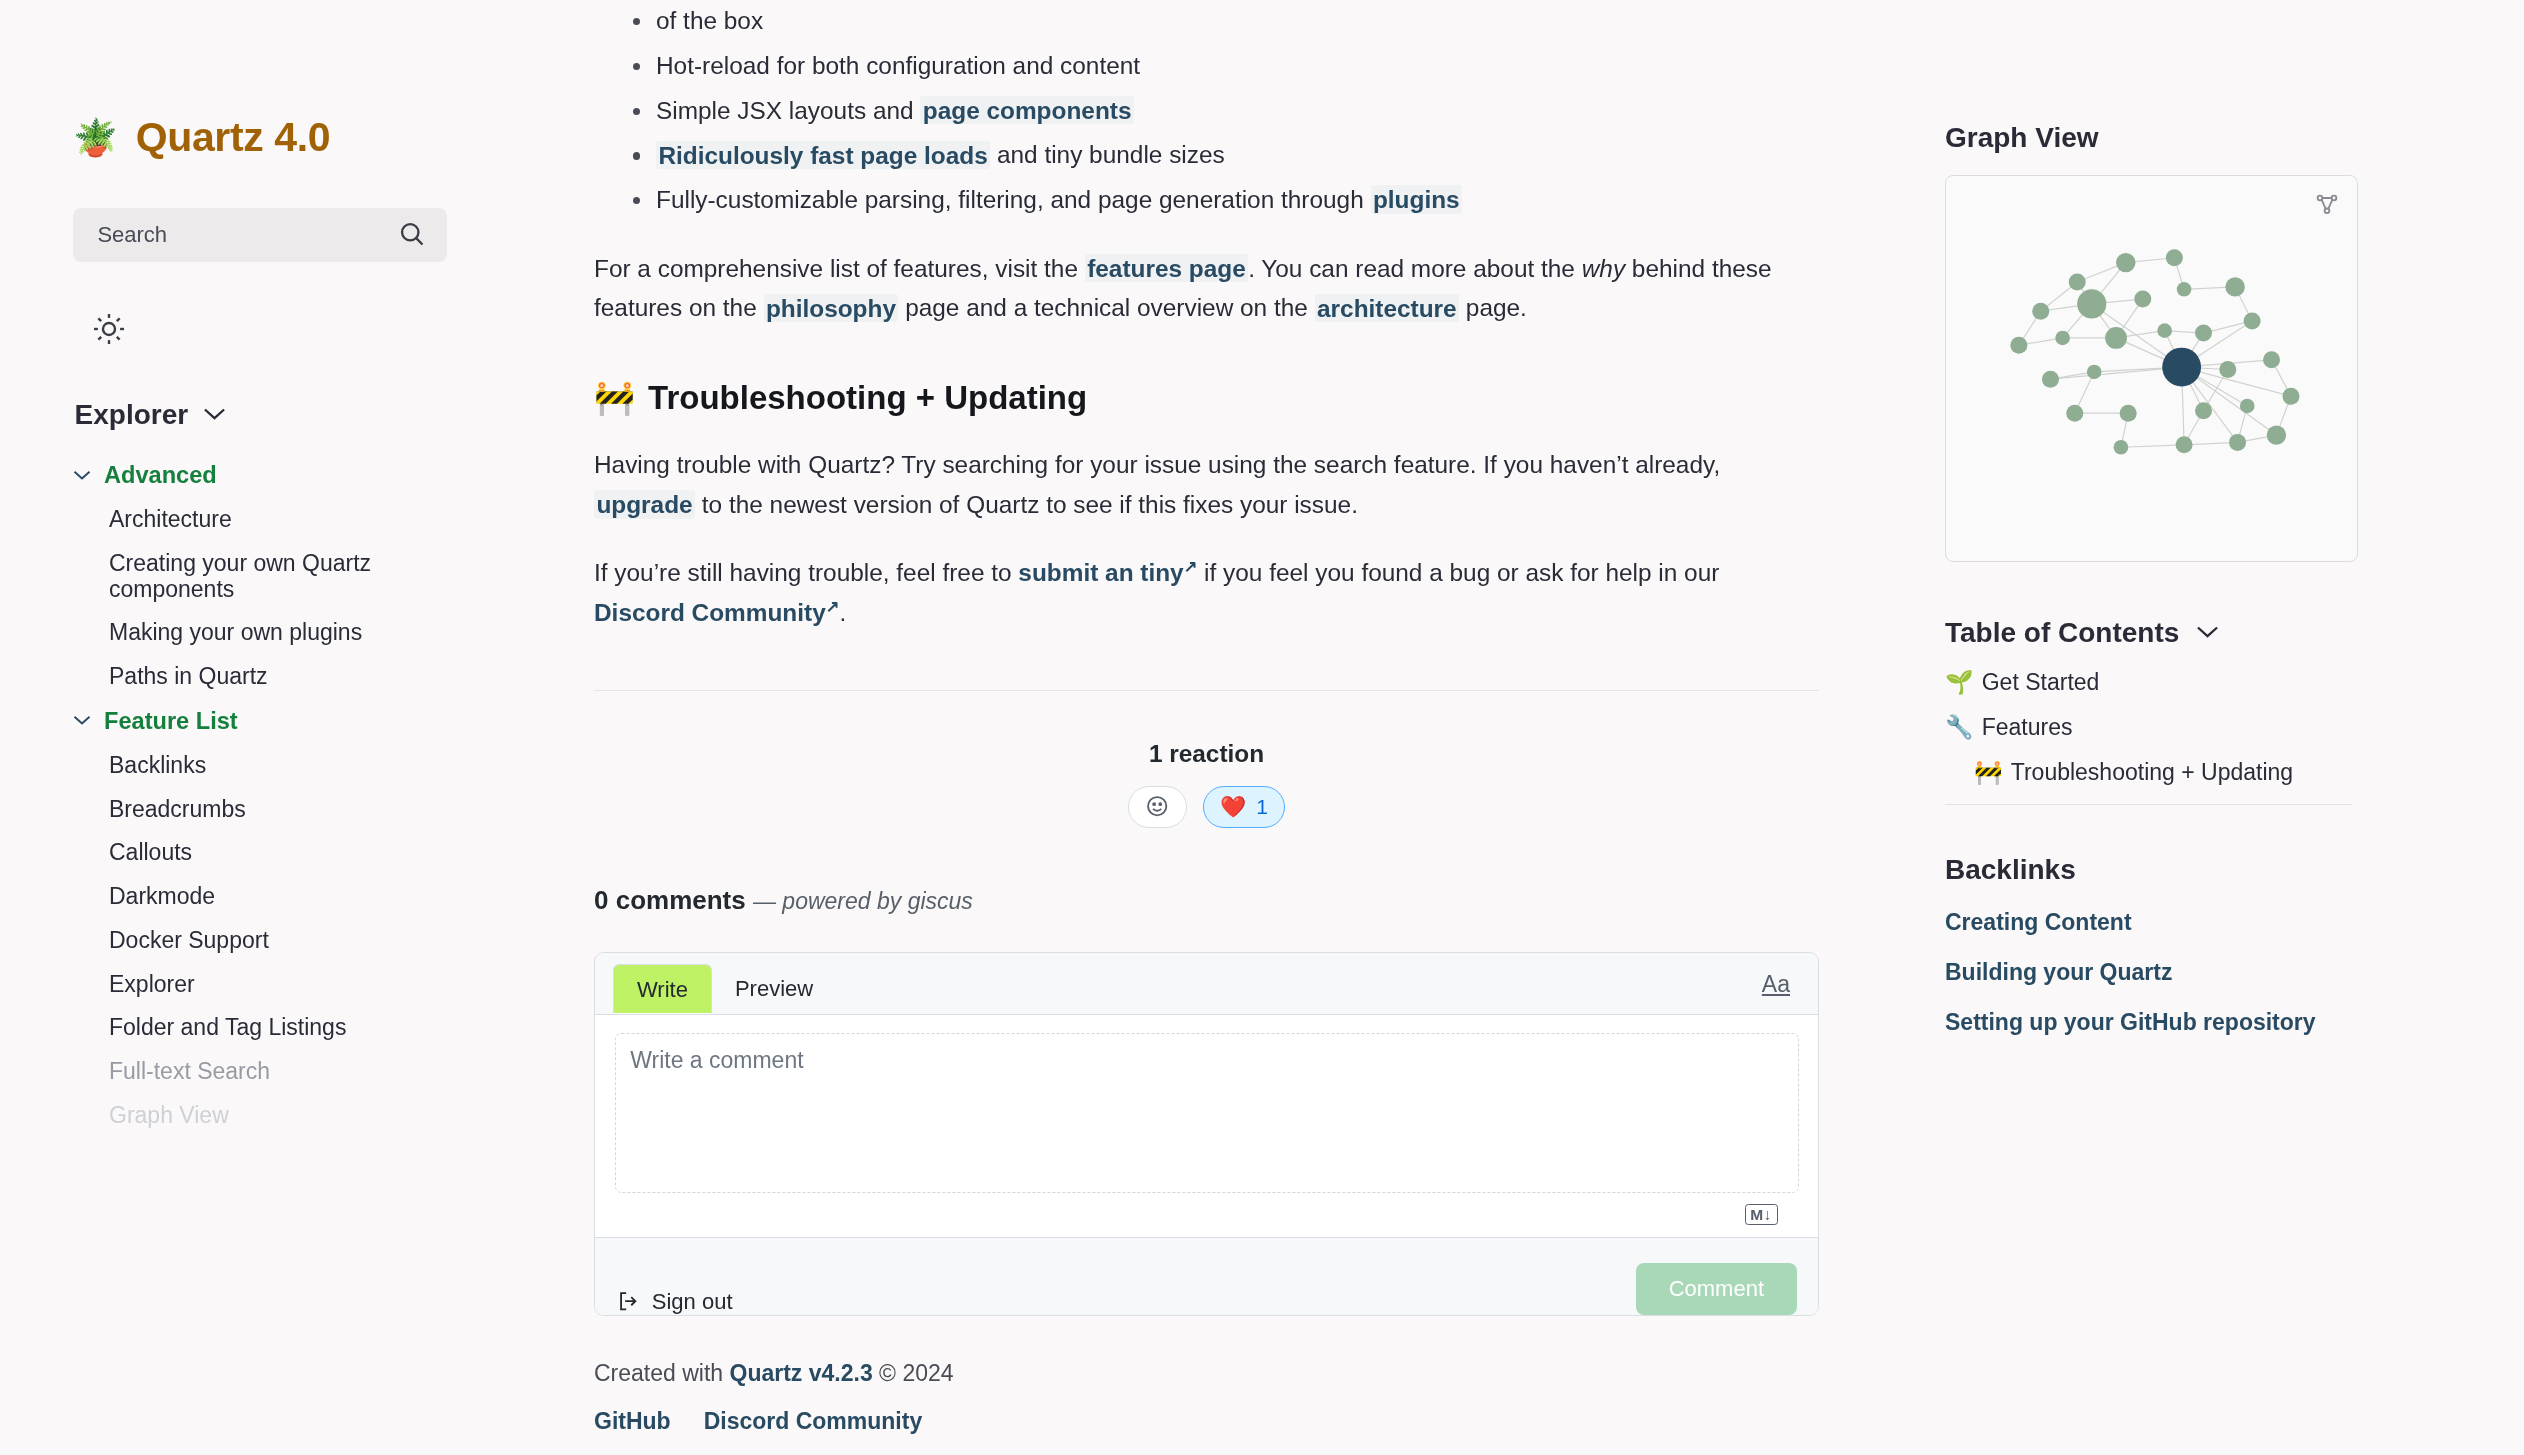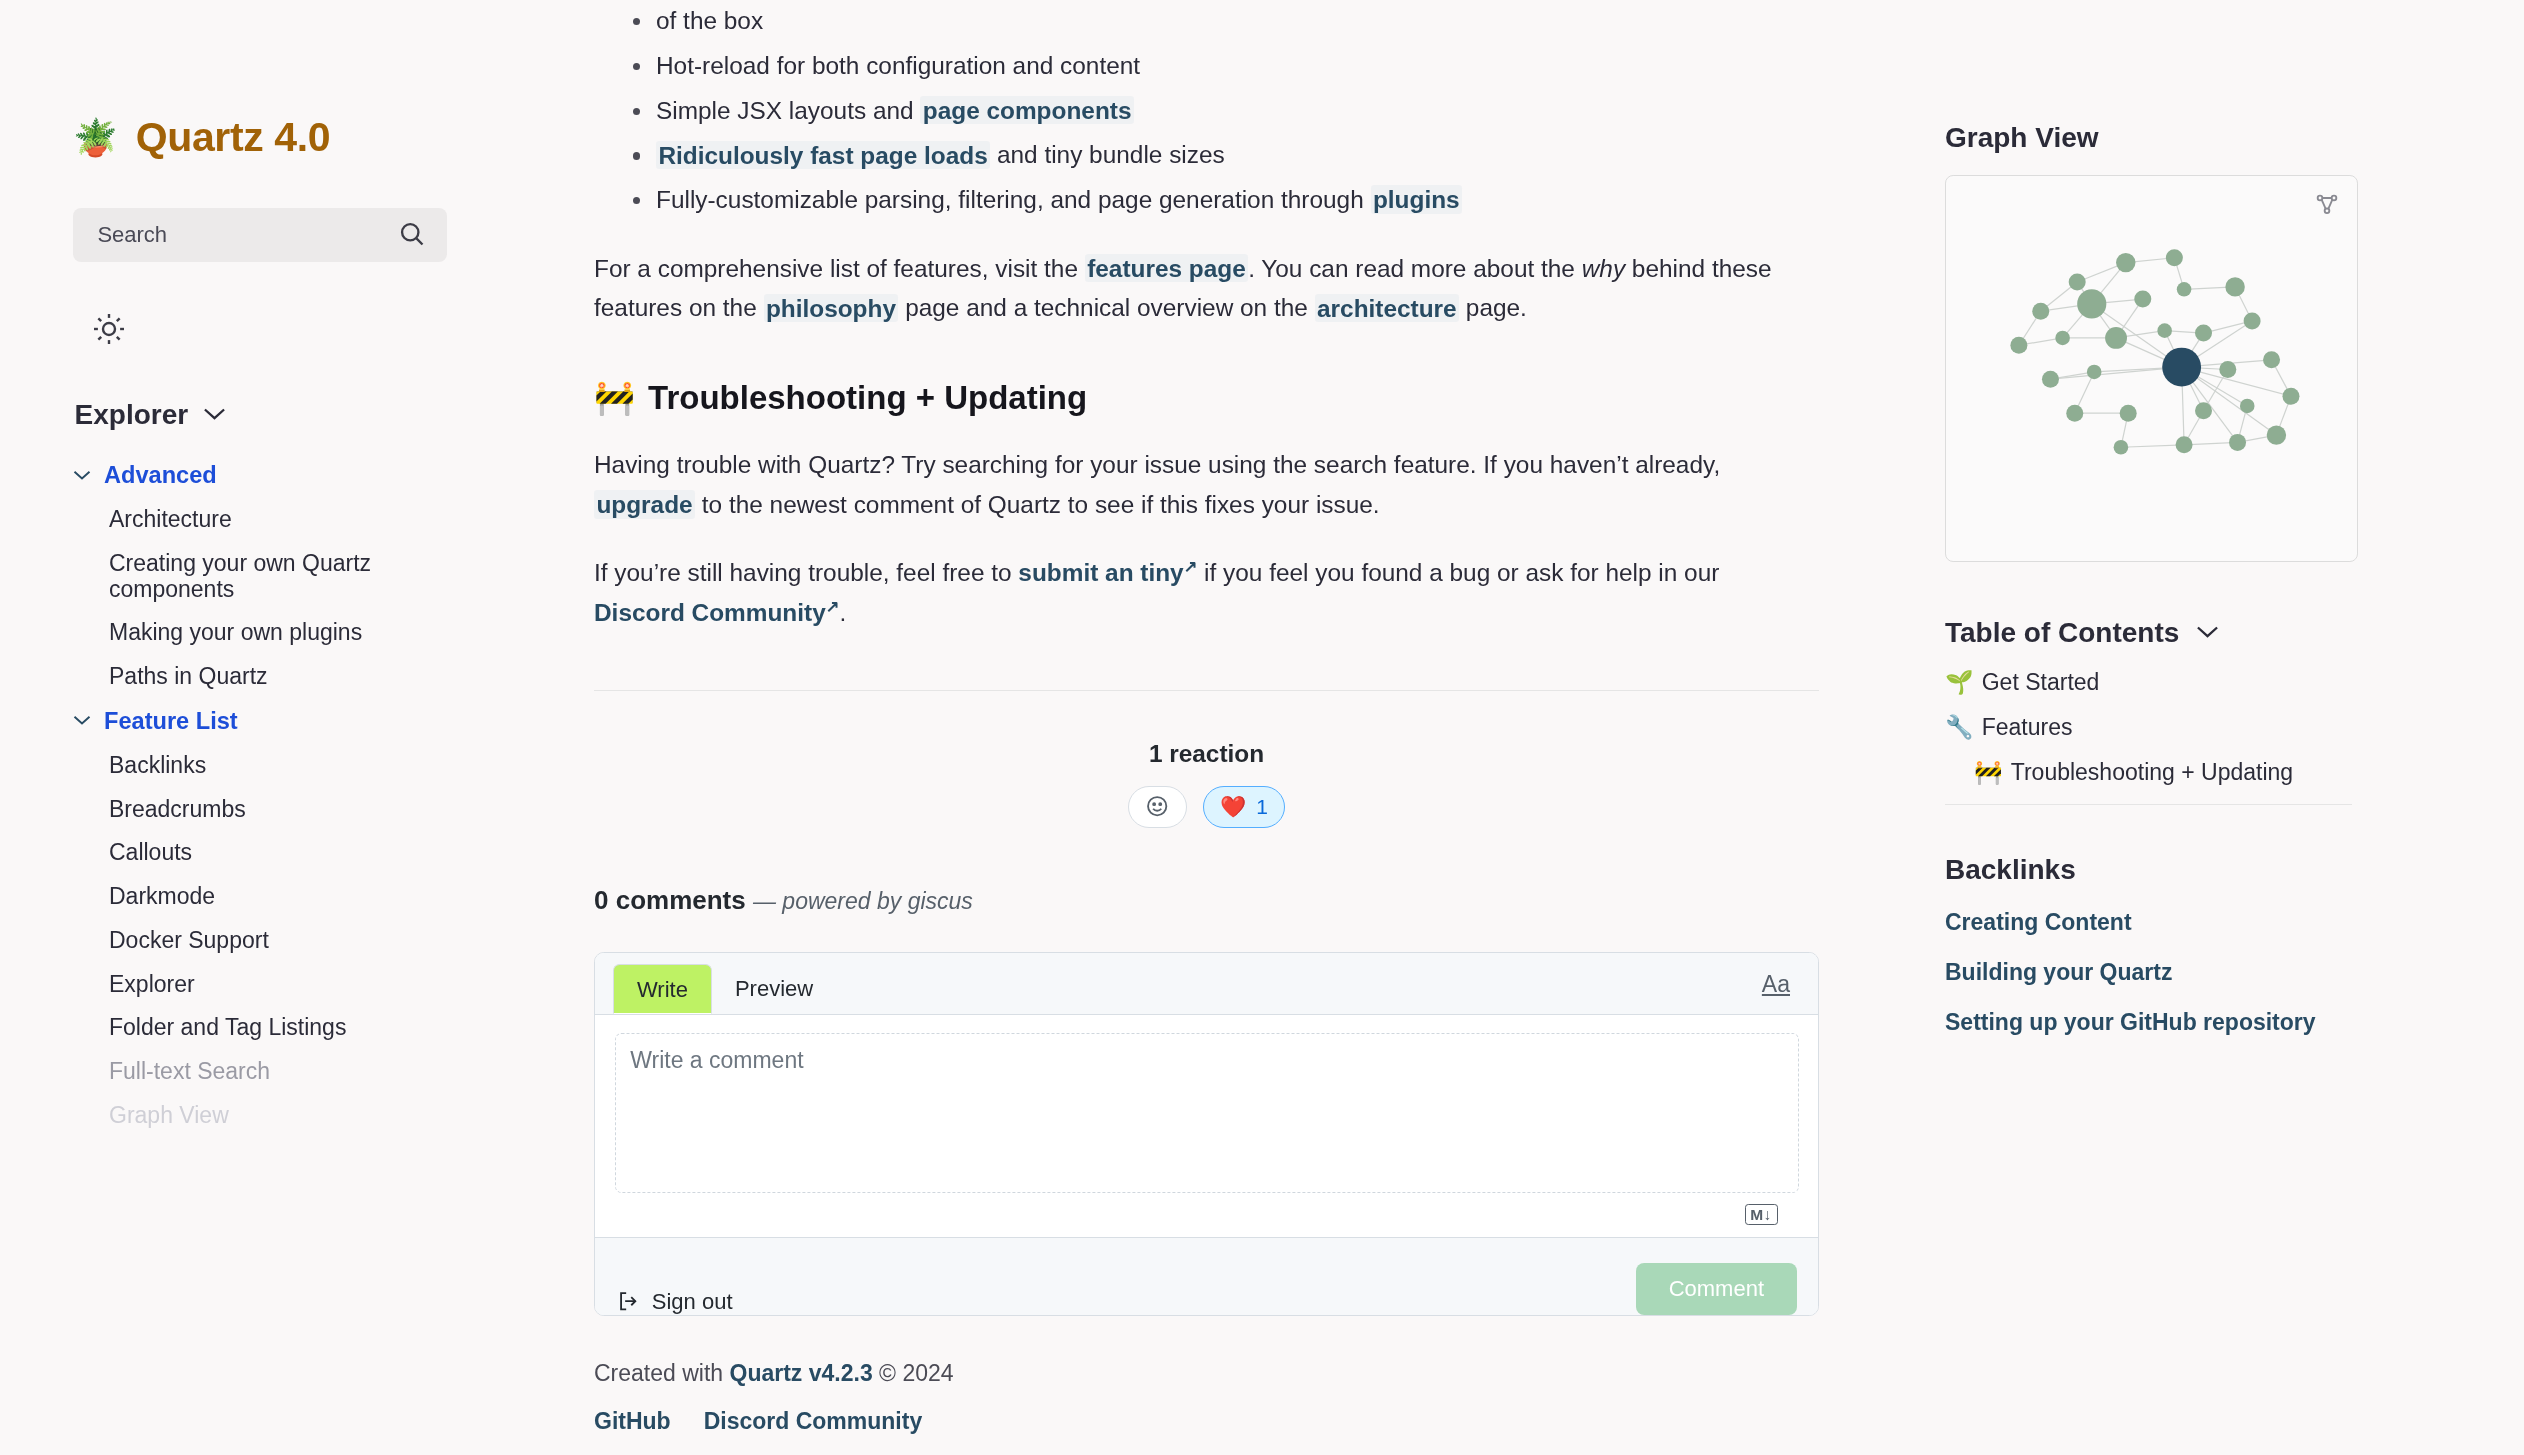--- a/index.html
+++ b/index.html
@@ -78,21 +78,21 @@
   }
   .folder {
     display: flex;
     align-items: center;
     gap: 13px;
     margin-bottom: 18px;
   }
   .folder-label {
     font-size: 23.6px;
     font-weight: bold;
-    color: #1d4ed8;
+    color: #15803d;
   }
   .tree-item {
     font-size: 23px;
     color: #2b2b38;
     margin: 0 0 18px 36px;
     line-height: 1.12;
     max-width: 350px;
   }
   .tree-item.dim { color: #9a9aa4; }
   .tree-item.dim2 { color: #cfcfd6; }
@@ -468,21 +468,21 @@
       <p class="body">
         <span>For a comprehensive list of features, visit the </span><a class="ilink" href="#">features page</a><span>. You can read more about the </span><i>why</i><span> behind these features on the </span><a class="ilink" href="#">philosophy</a><span> page and a technical overview on the </span><a class="ilink" href="#">architecture</a><span> page.</span>
       </p>
 
       <h2 class="section">
         <span>🚧</span>
         <span>Troubleshooting + Updating</span>
       </h2>
 
       <p class="body">
-        <span>Having trouble with Quartz? Try searching for your issue using the search feature. If you haven’t already, </span><a class="ilink" href="#">upgrade</a><span> to the newest comment of Quartz to see if this fixes your issue.</span>
+        <span>Having trouble with Quartz? Try searching for your issue using the search feature. If you haven’t already, </span><a class="ilink" href="#">upgrade</a><span> to the newest version of Quartz to see if this fixes your issue.</span>
       </p>
 
       <p class="body">
         <span>If you’re still having trouble, feel free to </span><a class="ilink plain" href="#"><span>submit an tiny</span><span class="extlink-arrow">↗</span></a><span> if you feel you found a bug or ask for help in our </span><a class="ilink plain" href="#"><span>Discord Community</span><span class="extlink-arrow">↗</span></a><span>.</span>
       </p>
 
       <hr class="divider">
 
       <div class="reaction-area">
         <div class="reaction-count">1 reaction</div>

